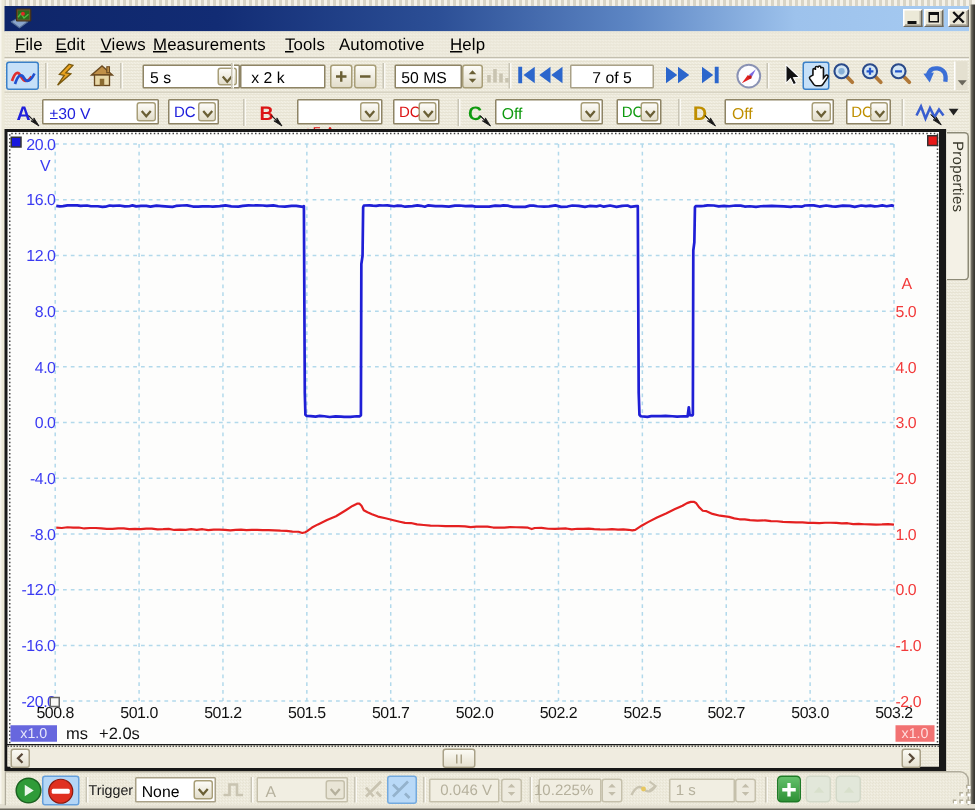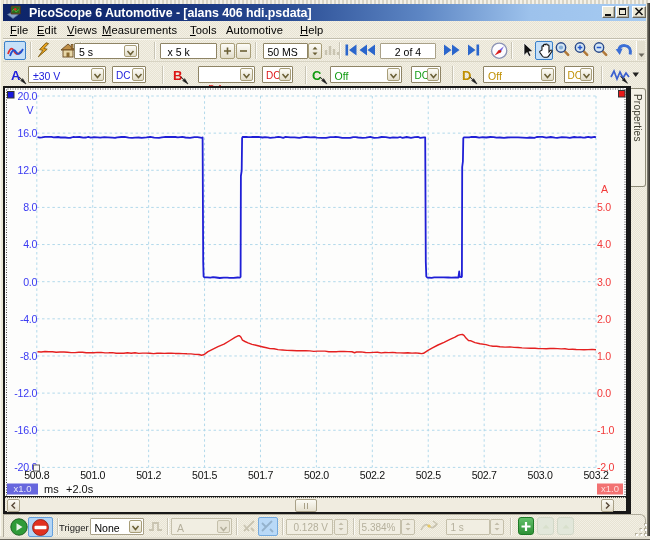--- a/index.html
+++ b/index.html
@@ -28,21 +28,20 @@
 <div class="abs" style="left:0;top:536px;width:650px;height:4px;background:#e2ded0;border-bottom:1px solid #6a675c;"></div>
 
 <div class="abs" style="left:3px;top:3.5px;width:643px;height:17px;background:linear-gradient(90deg,#0e2569 0%,#122c74 22%,#2c4f96 45%,#5d86c4 65%,#9dc2ec 82%,#a6cbf2 100%);">
   <svg class="abs" style="left:4px;top:1px" width="15" height="15" viewBox="0 0 15 15">
     <path d="M0.5 9.5 L6 13.5 L11.5 9.5 L6 6.5 Z" fill="#8aa4cc" stroke="#5a7298" stroke-width="0.7"></path>
     <rect x="4" y="1" width="9.5" height="8" rx="0.5" fill="#6a5230" stroke="#403018" stroke-width="0.8"></rect>
     <rect x="5" y="2" width="7.5" height="6" fill="#2a6a1a"></rect>
     <path d="M5 6.5 L7 4 L9 7 L12 4.5" stroke="#50b840" stroke-width="0.9" fill="none"></path>
     <circle cx="8.3" cy="4.2" r="1.3" fill="#e02828"></circle>
   </svg>
-  <div class="abs" style="left:26px;top:2.5px;color:#fff;font-size:12.4px;letter-spacing:-0.06px;font-weight:bold;white-space:nowrap;">PicoScope 6 Automotive - [alans 406 hdi.psdata]</div>
   <div class="abs" style="left:599px;top:2px;width:13px;height:12px;background:#ece9d8;border:1px solid;border-color:#fff #6a675c #6a675c #fff;box-shadow:inset -1px -1px 0 #b8b4a4;">
     <div class="abs" style="left:2px;top:7px;width:6px;height:2px;background:#111;"></div>
   </div>
   <div class="abs" style="left:613px;top:2px;width:13px;height:12px;background:#ece9d8;border:1px solid;border-color:#fff #6a675c #6a675c #fff;box-shadow:inset -1px -1px 0 #b8b4a4;">
     <div class="abs" style="left:2px;top:1.5px;width:7px;height:6.5px;border:1px solid #111;border-top-width:2px;"></div>
   </div>
   <div class="abs" style="left:628.5px;top:2px;width:14px;height:12px;background:#ece9d8;border:1px solid;border-color:#fff #6a675c #6a675c #fff;box-shadow:inset -1px -1px 0 #b8b4a4;">
     <svg width="12" height="10" style="position:absolute;left:0;top:0">
         <path d="M2.5 1 L9.5 8 M9.5 1 L2.5 8" stroke="#111" stroke-width="1.6"></path>
       </svg>
@@ -71,31 +70,31 @@
 <svg class="abs" style="left:31.5px;top:2px" width="17" height="16" viewBox="0 0 17 16">
 <path d="M11 0.8 L4.6 7.6 L7.8 8.3 L3.4 14.8 L12.2 7.2 L8.9 6.5 L13.6 1.6 Z" fill="#eaa31e" stroke="#7a5a10" stroke-width="0.9"></path>
 </svg>
 <svg class="abs" style="left:55px;top:2px" width="20" height="16" viewBox="0 0 20 16">
 <path d="M3 8 L10 2 L17 8 Z" fill="#c09048" stroke="#6a4a20" stroke-width="0.9"></path>
 <rect x="5" y="8" width="10" height="7" fill="#e8d8a8" stroke="#6a4a20" stroke-width="0.9"></rect>
 <rect x="8.5" y="10.5" width="3" height="4.5" fill="#8a6a30"></rect>
 <rect x="13.2" y="2.5" width="1.8" height="4" fill="#c09048" stroke="#6a4a20" stroke-width="0.7"></rect>
 </svg>
 <div class="abs sep" style="left:76.5px;top:2px;height:17px"></div>
-<div class="abs combo" style="left:71px;top:2.5px;width:65px;height:16.5px;">
+<div class="abs combo" style="left:92px;top:2.5px;width:65px;height:16.5px;">
       <span class="txt">5 s</span>
       <div class="drop">
         <svg width="11" height="13">
           <path d="M2.5 5 L5.5 8.5 L8.5 5" fill="none" stroke="#6a5f35" stroke-width="1.5"></path>
         </svg>
       </div>
     </div>
 <div class="abs sep" style="left:151px;top:2px;height:17px"></div>
 <div class="abs combo" style="left:156.5px;top:2.5px;width:57.5px;height:16.5px;">
-      <span class="txt" style="left:7px">x 5 k</span>
+      <span class="txt" style="left:7px">x 2 k</span>
     </div>
 <div class="abs spin" style="left:217px;top:2.5px;width:15px;height:16.5px;">
       <svg width="13" height="14" style="position:absolute;left:0;top:0">
         <path d="M6.5 3.5 L6.5 10.5 M3 7 L10 7" stroke="#6a5f35" stroke-width="1.6"></path>
       </svg>
     </div>
 <div class="abs spin" style="left:233px;top:2.5px;width:15px;height:16.5px;">
       <svg width="13" height="14" style="position:absolute;left:0;top:0">
         <path d="M3 7 L10 7" stroke="#6a5f35" stroke-width="1.6"></path>
       </svg>
@@ -114,21 +113,21 @@
 </svg>
 <div class="abs sep" style="left:336px;top:2px;height:17px"></div>
 <svg class="abs" style="left:340px;top:1px" width="16" height="18" viewBox="0 0 16 18">
 <rect x="2.5" y="3.5" width="2.6" height="11" fill="#2b66cc"></rect>
       <path d="M13.5 3.5 L6 9 L13.5 14.5 Z" fill="#2b66cc"></path>
     </svg>
 <svg class="abs" style="left:354px;top:1px" width="20" height="18" viewBox="0 0 20 18">
 <path d="M10 3.5 L2.5 9 L10 14.5 Z M18 3.5 L10.5 9 L18 14.5 Z" fill="#2b66cc"></path>
     </svg>
 <div class="abs combo" style="left:377px;top:2.5px;width:56px;height:16.5px;border-color:#a9a188">
-      <span class="txt" style="left:0;width:100%;text-align:center">2 of 4</span>
+      <span class="txt" style="left:0;width:100%;text-align:center">7 of 5</span>
     </div>
 <svg class="abs" style="left:438px;top:1px" width="21" height="18" viewBox="0 0 21 18">
 <path d="M3 3.5 L10.5 9 L3 14.5 Z M11 3.5 L18.5 9 L11 14.5 Z" fill="#2b66cc"></path>
     </svg>
 <svg class="abs" style="left:462px;top:1px" width="19" height="18" viewBox="0 0 19 18">
 <path d="M3 3.5 L10.5 9 L3 14.5 Z" fill="#2b66cc"></path>
       <rect x="11.5" y="3.5" width="2.6" height="11" fill="#2b66cc"></rect>
     </svg>
 <svg class="abs" style="left:487px;top:2px" width="19" height="18" viewBox="0 0 19 18">
 <circle cx="9.2" cy="8.7" r="7.6" fill="#fcfcff" stroke="#8a92b4" stroke-width="1.3"></circle>
@@ -378,30 +377,30 @@
 <svg class="abs" style="left:237px;top:4px" width="17" height="15" viewBox="0 0 17 15">
 <path d="M3 12 L13 2 M3 6 L8 12 M10 9 L13 12" stroke="#c9c4b1" stroke-width="1.8" fill="none"></path>
 </svg>
 <div class="abs" style="left:253.5px;top:2px;width:20px;height:19px;background:#b9d9f7;border:1px solid #74aade;border-radius:2px;">
 <svg width="18" height="17" style="position:absolute;left:0;top:0" viewBox="0 0 18 17">
 <path d="M3 13 L13 3 M3 5 L7 9 M11 11 L14 14" stroke="#94b2cc" stroke-width="1.8" fill="none"></path>
 </svg>
     </div>
 <div class="abs sep" style="left:278px;top:3px;height:17px"></div>
 <div class="abs gfield" style="left:282px;top:3.5px;width:47px;height:16px;">
-      <span class="abs gray" style="right:4px;top:2.5px;font-size:10px;white-space:nowrap">0.128 V</span>
+      <span class="abs gray" style="right:4px;top:2.5px;font-size:10px;white-space:nowrap">0.046 V</span>
     </div>
 <div class="abs gspin" style="left:330px;top:3.5px;width:14px;height:16px;">
       <svg width="12" height="14" style="position:absolute;left:0;top:0">
         <path d="M3.5 5 L6 2.5 L8.5 5 Z M3.5 8 L8.5 8 L6 10.5 Z" fill="#c3beab"></path>
       </svg>
     </div>
 <div class="abs sep" style="left:349px;top:3px;height:17px"></div>
 <div class="abs gfield" style="left:354.5px;top:3.5px;width:42px;height:16px;">
-      <span class="abs gray" style="right:4px;top:2.5px;font-size:10px;white-space:nowrap">5.384%</span>
+      <span class="abs gray" style="right:4px;top:2.5px;font-size:10px;white-space:nowrap">10.225%</span>
     </div>
 <div class="abs gspin" style="left:397px;top:3.5px;width:14px;height:16px;">
       <svg width="12" height="14" style="position:absolute;left:0;top:0">
         <path d="M3.5 5 L6 2.5 L8.5 5 Z M3.5 8 L8.5 8 L6 10.5 Z" fill="#c3beab"></path>
       </svg>
     </div>
 <svg class="abs" style="left:415px;top:3px" width="20" height="17" viewBox="0 0 20 17">
 <path d="M2 12 Q6 4 10 8 T18 6" fill="none" stroke="#c9c4b1" stroke-width="1.6"></path>
 <path d="M14 3 L18 6 L14 9" fill="none" stroke="#c9c4b1" stroke-width="1.4"></path>
 <circle cx="10" cy="8" r="1.6" fill="#e8c860"></circle>

